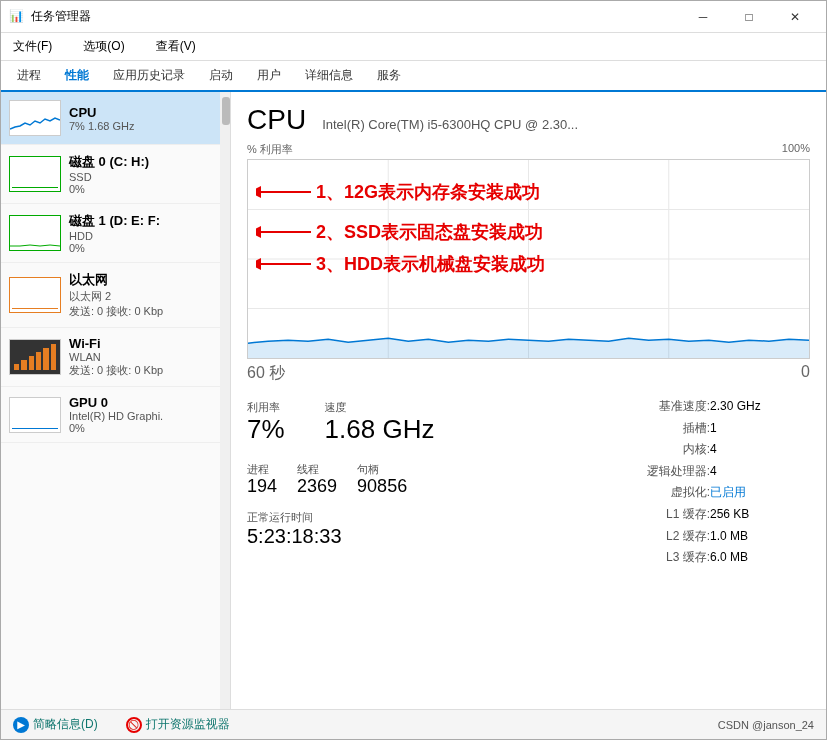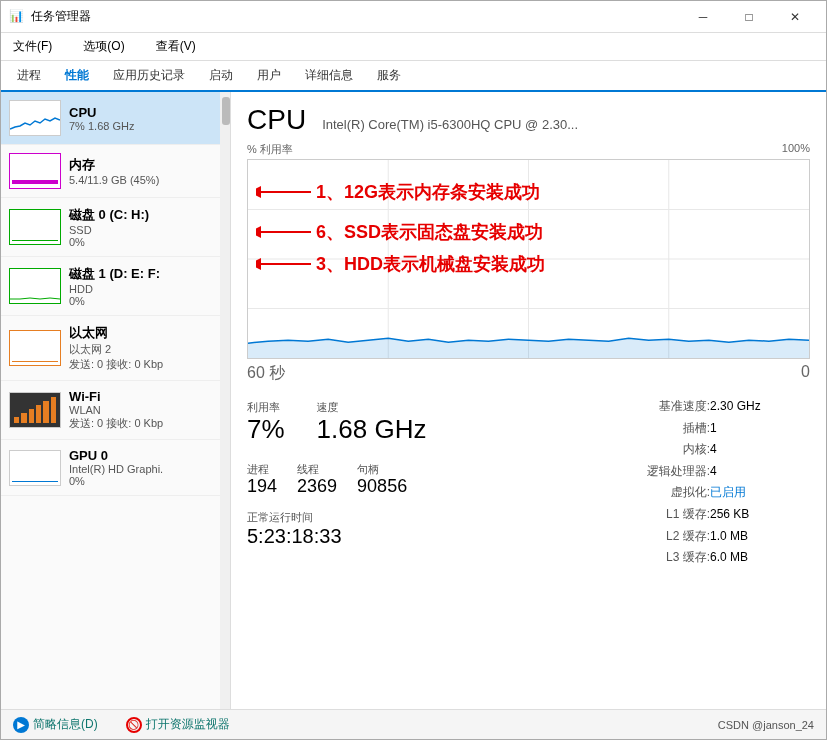--- a/index.html
+++ b/index.html
@@ -314,31 +314,20 @@
           <svg width="50" height="34">
             <polyline points="0,28 5,26 10,25 15,22 20,24 25,20 30,22 35,18 40,20 45,17 50,19" fill="none" stroke="#0078d4" stroke-width="1.5"></polyline>
           </svg>
         </div>
         <div class="sidebar-info">
           <div class="sidebar-title">CPU</div>
           <div class="sidebar-subtitle">7% 1.68 GHz</div>
         </div>
       </div>
 
-      <div class="sidebar-item">
-        <div class="sidebar-thumb" style="border-color:#cc00cc;">
-          <svg width="50" height="34">
-            <rect x="2" y="26" width="46" height="4" fill="#cc00cc"></rect>
-          </svg>
-        </div>
-        <div class="sidebar-info">
-          <div class="sidebar-title">内存</div>
-          <div class="sidebar-subtitle">5.4/11.9 GB (45%)</div>
-        </div>
-      </div>
 
       <div class="sidebar-item">
         <div class="sidebar-thumb" style="border-color:#00aa00;">
           <svg width="50" height="34">
             <rect x="2" y="30" width="46" height="1" fill="#00aa00"></rect>
           </svg>
         </div>
         <div class="sidebar-info">
           <div class="sidebar-title">磁盘 0 (C: H:)</div>
           <div class="sidebar-subtitle">SSD</div>
@@ -452,21 +441,21 @@
 
             <div style="position:absolute;top:52px;left:8px;display:flex;align-items:center;">
               <svg width="60" height="20">
                 <defs>
                     <marker id="ah2" markerWidth="6" markerHeight="6" refX="0" refY="3" orient="auto">
                       <path d="M0,0 L6,3 L0,6 Z" fill="#e60000"></path>
                     </marker>
                   </defs>
                 <line x1="55" y1="10" x2="5" y2="10" stroke="#e60000" stroke-width="2" marker-end="url(#ah2)"></line>
               </svg>
-              <span style="font-size:18px;font-weight:bold;color:#e60000;white-space:nowrap;">6、SSD表示固态盘安装成功</span>
+              <span style="font-size:18px;font-weight:bold;color:#e60000;white-space:nowrap;">2、SSD表示固态盘安装成功</span>
             </div>
 
             <div style="position:absolute;top:84px;left:8px;display:flex;align-items:center;">
               <svg width="60" height="20">
                 <defs>
                     <marker id="ah3" markerWidth="6" markerHeight="6" refX="0" refY="3" orient="auto">
                       <path d="M0,0 L6,3 L0,6 Z" fill="#e60000"></path>
                     </marker>
                   </defs>
                 <line x1="55" y1="10" x2="5" y2="10" stroke="#e60000" stroke-width="2" marker-end="url(#ah3)"></line>
@@ -478,21 +467,21 @@
       </div>
 
       <div class="chart-bottom-labels">
         <span>60 秒</span>
         <span>0</span>
       </div>
 
       <div style="display:flex;gap:16px;">
         <div style="flex:1;">
 
-          <div style="display:flex;gap:32px;margin-bottom:10px;">
+          <div style="display:flex;gap:40px;margin-bottom:10px;">
             <div class="stat-block">
               <div class="stat-label">利用率</div>
               <div class="stat-value">7%</div>
             </div>
             <div class="stat-block">
               <div class="stat-label">速度</div>
               <div class="stat-value">1.68 GHz</div>
             </div>
           </div>
 

